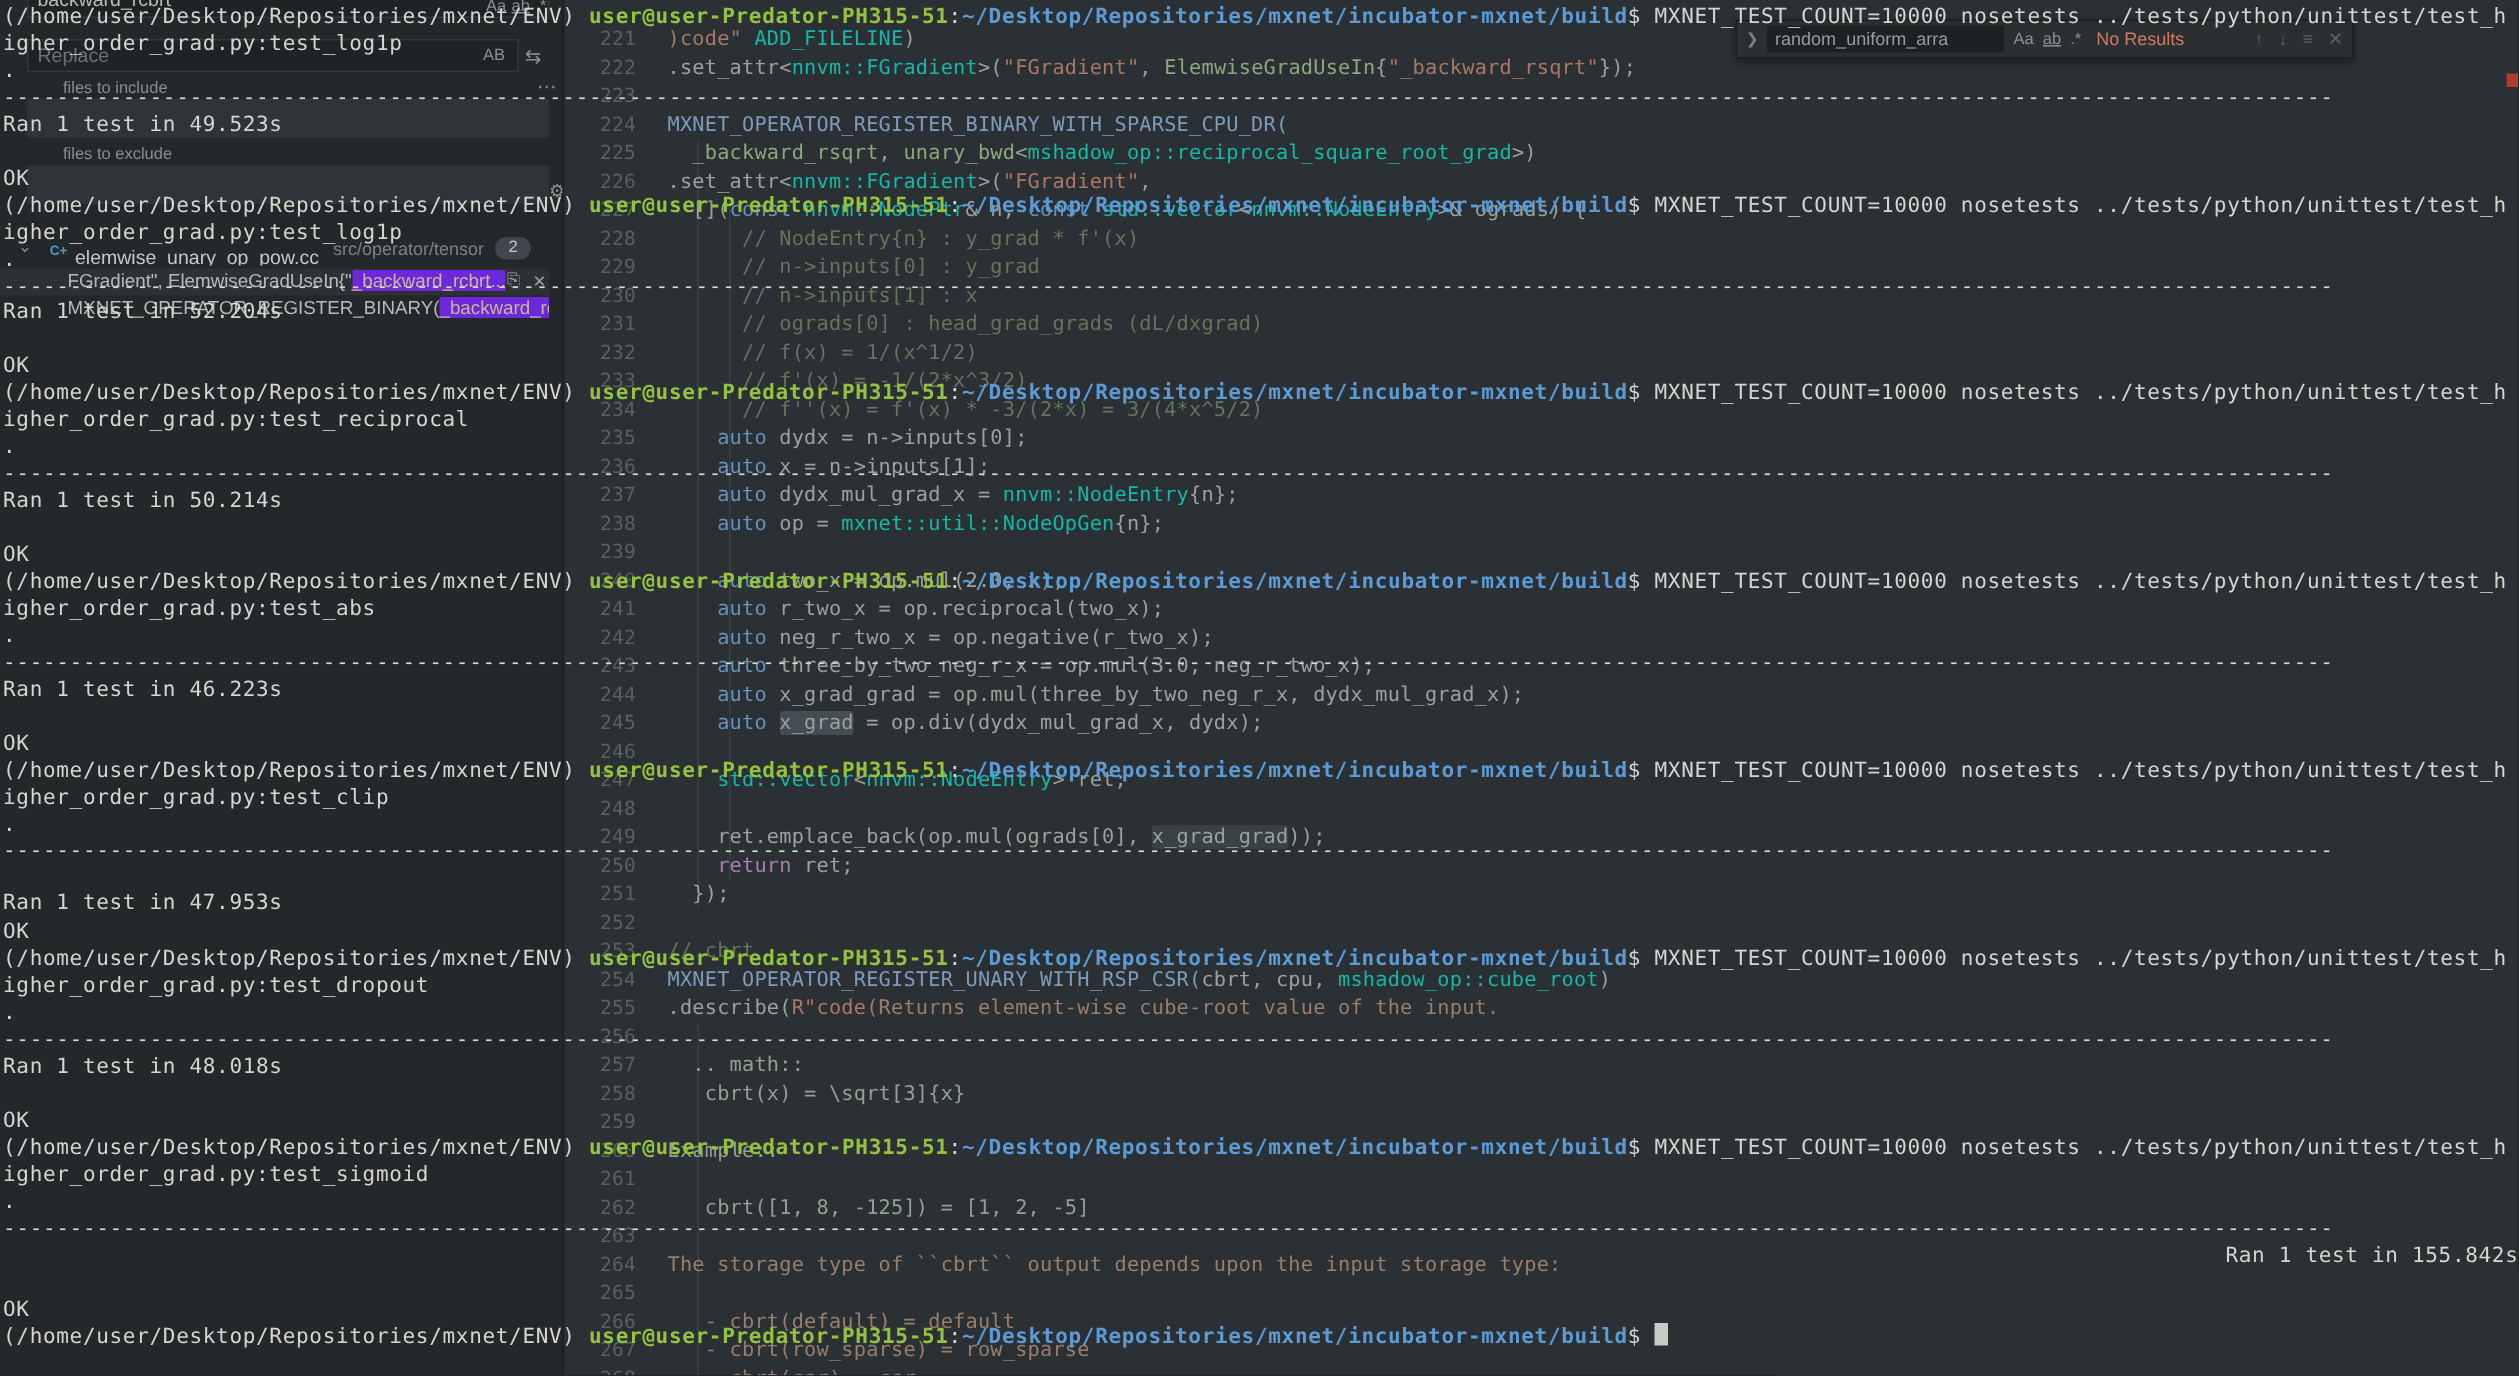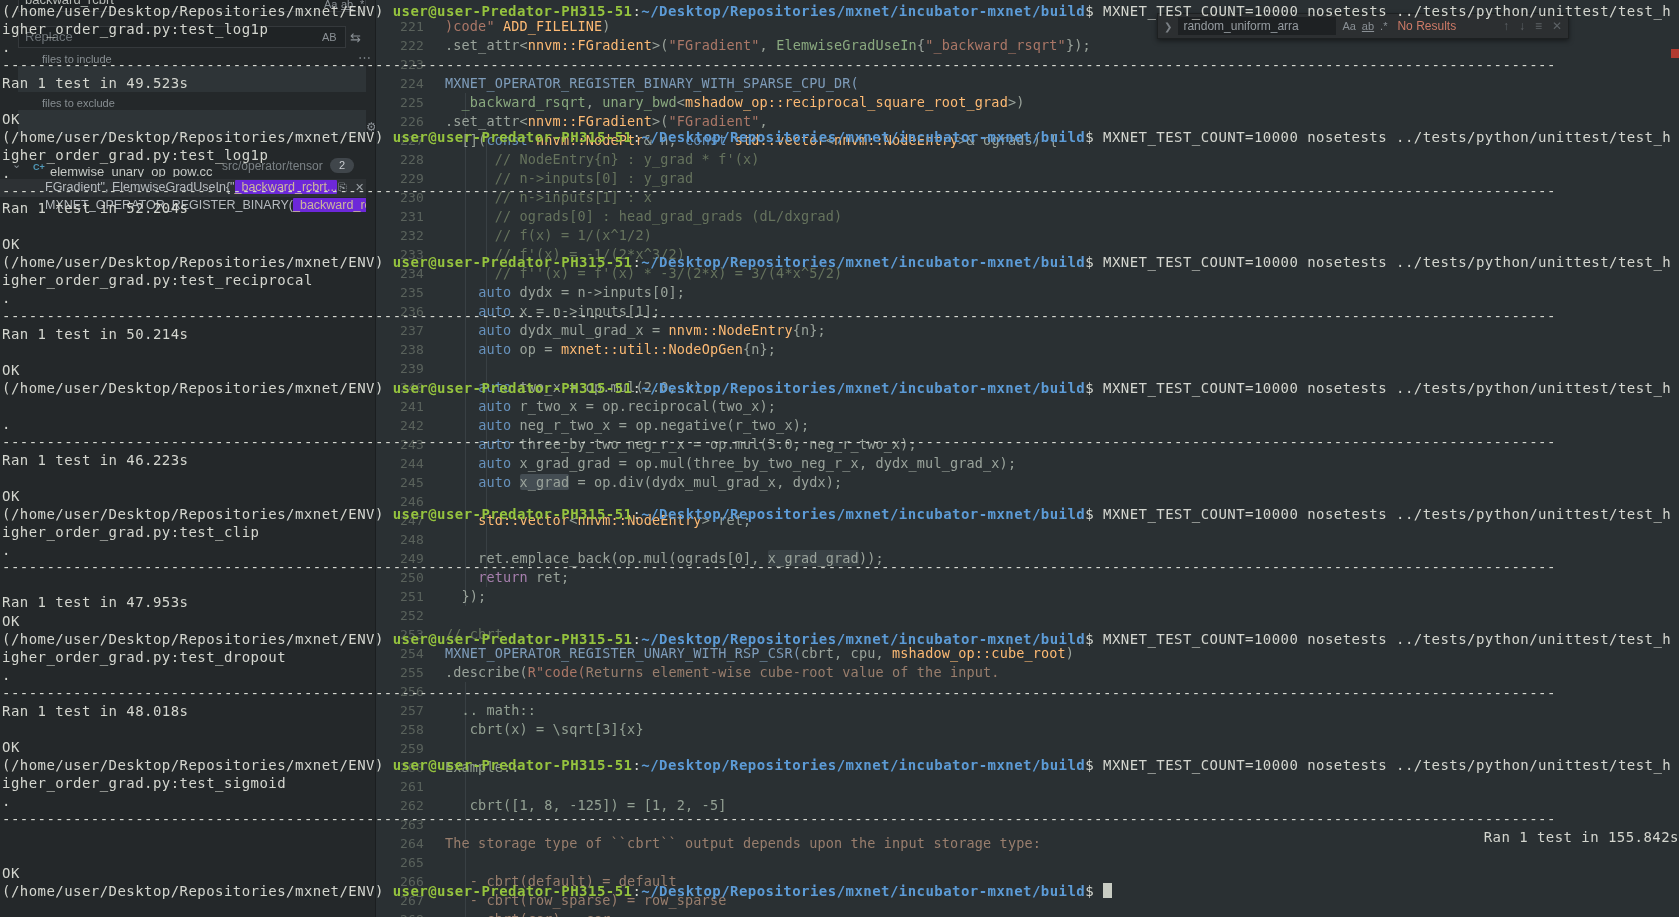--- a/index.html
+++ b/index.html
@@ -33,21 +33,21 @@
   .match-row.hov{background:#2d3134;}
   .mhl{background:#6d28d9;color:#cdb79c;border-radius:1px;}
   .match-ico{position:absolute;top:2px;color:#9aa0a5;font-size:11px;}
   
   .editor{position:absolute;left:376px;top:0;width:1303px;height:917px;background:#2a3033;z-index:1;overflow:hidden;}
   .guide{position:absolute;width:1px;background:#394044;}
   .cline{position:absolute;left:0;width:1303px;height:19px;font-size:13.5px;line-height:19px;
     letter-spacing:0.15px;white-space:pre;}
   .cline .ln{position:absolute;left:8px;width:40px;text-align:right;color:#5a625c;font-size:13px;}
   .cline .ctext{position:absolute;left:69px;top:0;}
-  .tk-c{color:#9aa39b}.tk-t{color:#fdba74}.tk-s{color:#ab7767}.tk-e{color:#8aa97f}
+  .tk-c{color:#9aa39b}.tk-t{color:#14b8a6}.tk-s{color:#ab7767}.tk-e{color:#8aa97f}
   .tk-m{color:#7e9cba}.tk-a{color:#6792bd}.tk-r{color:#a77fae}.tk-cm{color:#66735d}
   .tk-d{color:#997e6d}.tk-dg{color:#93a093}
   .hl1{background:rgba(118,132,142,.35);border-radius:2px;}
   .hl2{background:rgba(96,110,120,.28);border-radius:2px;}
   
   .find-widget{position:absolute;left:781px;top:13px;width:412px;height:26px;background:#2c2f31;
     border:1px solid #1d2021;box-sizing:border-box;box-shadow:0 2px 5px rgba(0,0,0,.45);
     display:flex;align-items:center;padding:0 6px;gap:6px;
     font-family:"Liberation Sans",sans-serif;z-index:2;}
   .fw-chev{color:#7d8287;font-size:10px;}
@@ -192,20 +192,21 @@
       <div class="trow" style="top: 181.5px;"><span class="tw">-------------------------------------------------------------------------------------------------------------------------------------------------------------------------------</span></div>
       <div class="trow" style="top: 199.45px;"><span class="tw">Ran 1 test in 52.204s</span></div>
       <div class="trow" style="top: 235.35px;"><span class="tw">OK</span></div>
       <div class="trow" style="top: 253.3px;"><span class="tw">(/home/user/Desktop/Repositories/mxnet/ENV) </span><span class="tg">user@user-Predator-PH315-51</span><span class="tw">:</span><span class="tb">~/Desktop/Repositories/mxnet/incubator-mxnet/build</span><span class="tw">$ </span><span class="tw">MXNET_TEST_COUNT=10000 nosetests ../tests/python/unittest/test_h</span></div>
       <div class="trow" style="top: 271.25px;"><span class="tw">igher_order_grad.py:test_reciprocal</span></div>
       <div class="trow" style="top: 289.2px;"><span class="tw">.</span></div>
       <div class="trow" style="top: 307.15px;"><span class="tw">-------------------------------------------------------------------------------------------------------------------------------------------------------------------------------</span></div>
       <div class="trow" style="top: 325.1px;"><span class="tw">Ran 1 test in 50.214s</span></div>
       <div class="trow" style="top: 361px;"><span class="tw">OK</span></div>
       <div class="trow" style="top: 378.95px;"><span class="tw">(/home/user/Desktop/Repositories/mxnet/ENV) </span><span class="tg">user@user-Predator-PH315-51</span><span class="tw">:</span><span class="tb">~/Desktop/Repositories/mxnet/incubator-mxnet/build</span><span class="tw">$ </span><span class="tw">MXNET_TEST_COUNT=10000 nosetests ../tests/python/unittest/test_h</span></div>
+      <div class="trow" style="top: 396.9px;"><span class="tw">igher_order_grad.py:test_abs</span></div>
       <div class="trow" style="top: 414.85px;"><span class="tw">.</span></div>
       <div class="trow" style="top: 432.8px;"><span class="tw">-------------------------------------------------------------------------------------------------------------------------------------------------------------------------------</span></div>
       <div class="trow" style="top: 450.75px;"><span class="tw">Ran 1 test in 46.223s</span></div>
       <div class="trow" style="top: 486.65px;"><span class="tw">OK</span></div>
       <div class="trow" style="top: 504.6px;"><span class="tw">(/home/user/Desktop/Repositories/mxnet/ENV) </span><span class="tg">user@user-Predator-PH315-51</span><span class="tw">:</span><span class="tb">~/Desktop/Repositories/mxnet/incubator-mxnet/build</span><span class="tw">$ </span><span class="tw">MXNET_TEST_COUNT=10000 nosetests ../tests/python/unittest/test_h</span></div>
       <div class="trow" style="top: 522.55px;"><span class="tw">igher_order_grad.py:test_clip</span></div>
       <div class="trow" style="top: 540.5px;"><span class="tw">.</span></div>
       <div class="trow" style="top: 558.45px;"><span class="tw">-------------------------------------------------------------------------------------------------------------------------------------------------------------------------------</span></div>
       <div class="trow" style="top: 593px;"><span class="tw">Ran 1 test in 47.953s</span></div>
       <div class="trow" style="top: 612.3px;"><span class="tw">OK</span></div>

